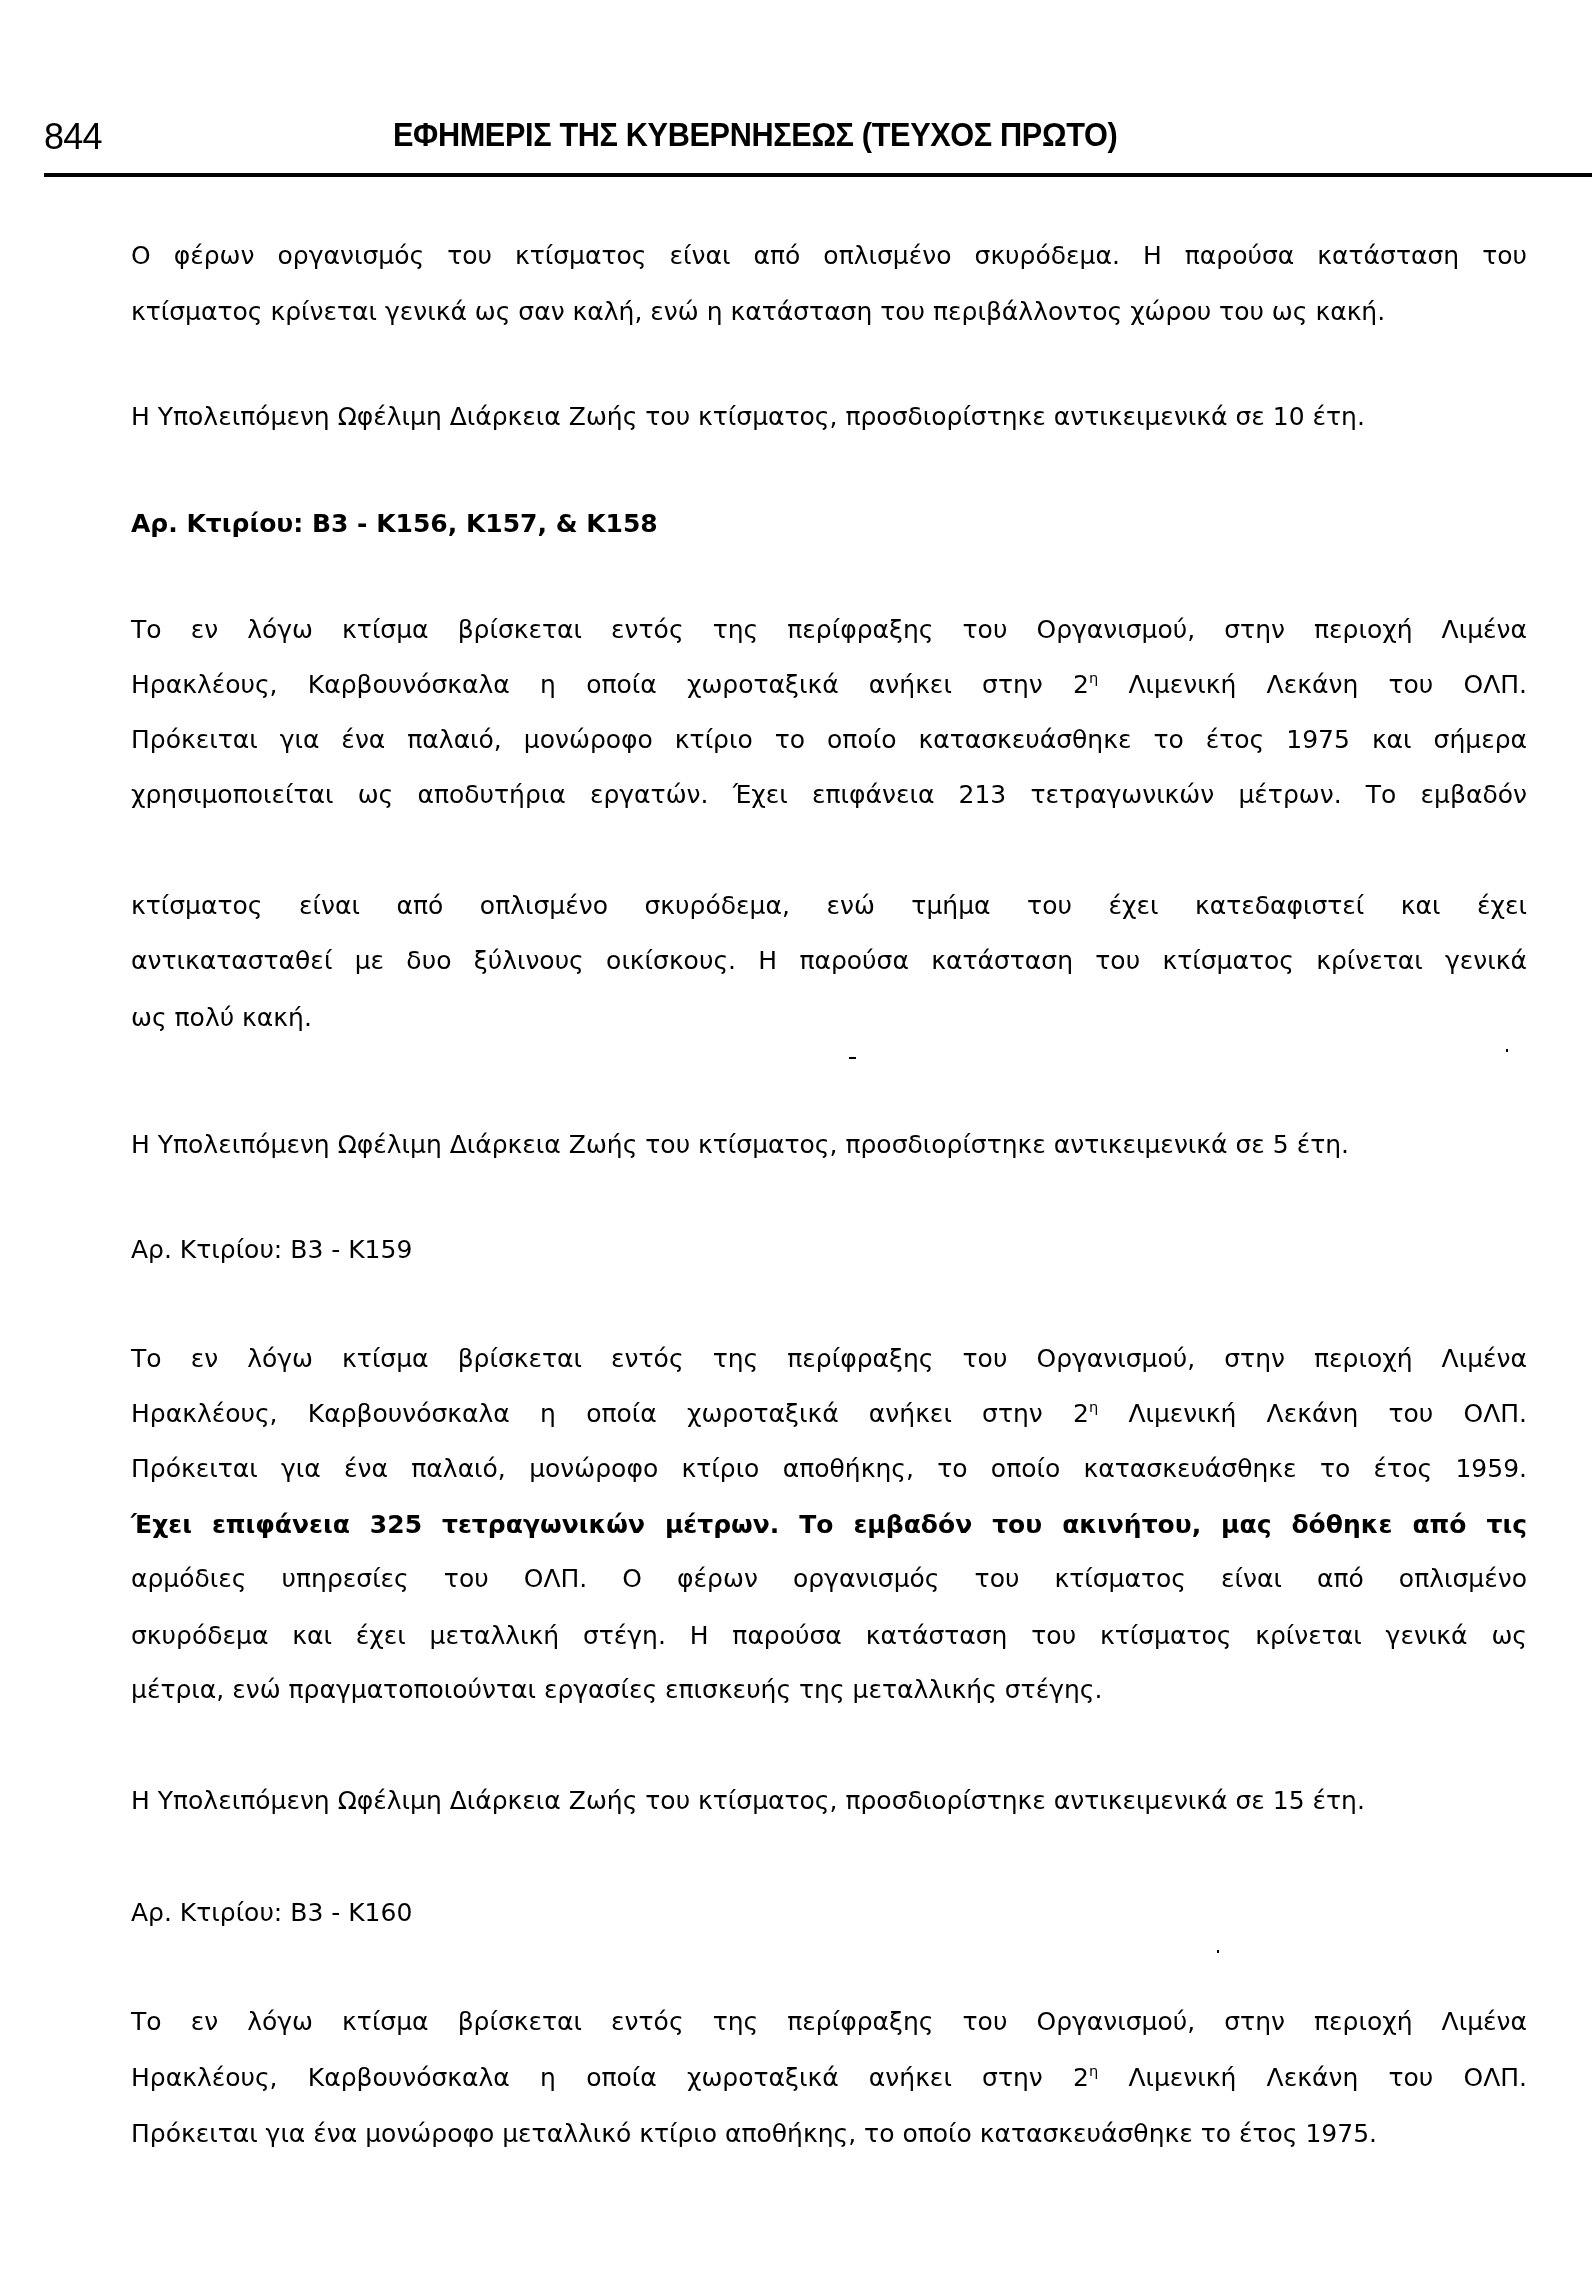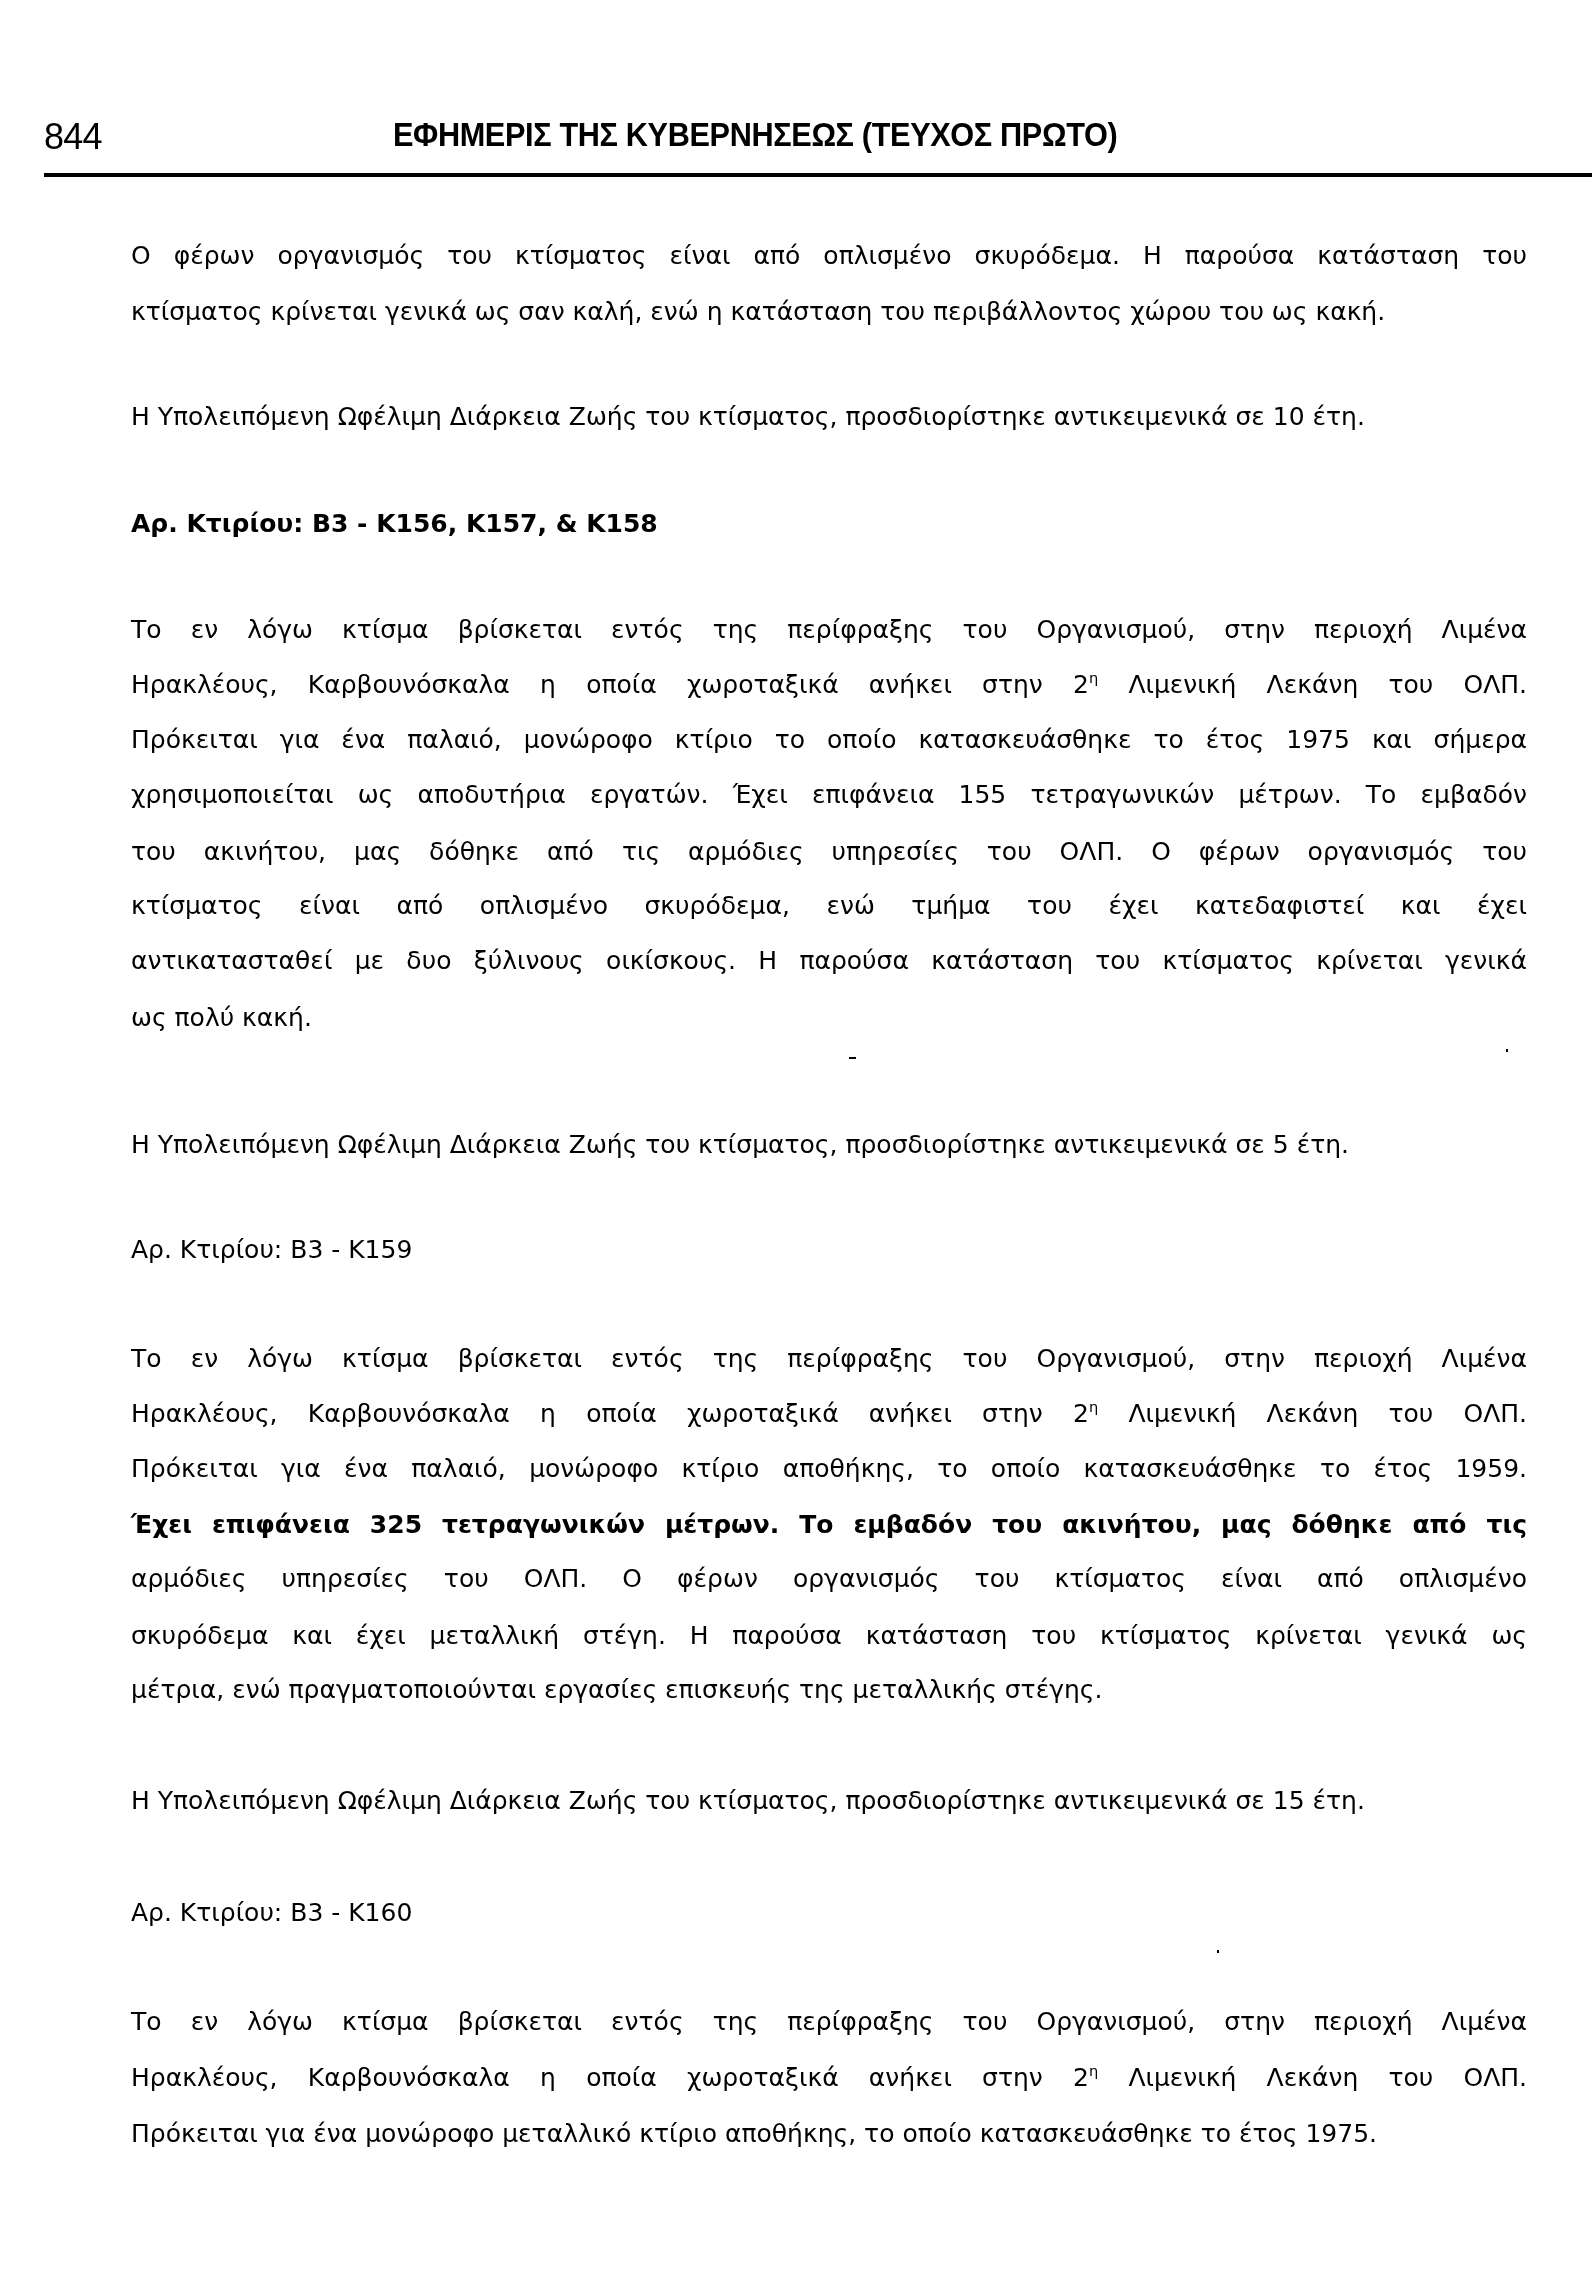--- a/index.html
+++ b/index.html
@@ -26,22 +26,21 @@
   <div class="line just" style="top:195px;">Ο φέρων οργανισμός του κτίσματος είναι από οπλισμένο σκυρόδεμα. Η παρούσα κατάσταση του</div>
   <div class="line" style="top:251px;">κτίσματος κρίνεται γενικά ως σαν καλή, ενώ η κατάσταση του περιβάλλοντος χώρου του ως κακή.</div>
 
   <div class="line" style="top:356px;">Η Υπολειπόμενη Ωφέλιμη Διάρκεια Ζωής του κτίσματος, προσδιορίστηκε αντικειμενικά σε 10 έτη.</div>
 
   <div class="line heading" style="top:463px;font-weight:bold;">Αρ. Κτιρίου: Β3 - Κ156, Κ157, &amp; Κ158</div>
 
   <div class="line just" style="top:569px;">Το εν λόγω κτίσμα βρίσκεται εντός της περίφραξης του Οργανισμού, στην περιοχή Λιμένα</div>
   <div class="line just" style="top:624px;"><span>Ηρακλέους, Καρβουνόσκαλα η οποία χωροταξικά ανήκει στην 2</span><sup>η</sup><span> Λιμενική Λεκάνη του ΟΛΠ.</span></div>
   <div class="line just" style="top:679px;">Πρόκειται για ένα παλαιό, μονώροφο κτίριο το οποίο κατασκευάσθηκε το έτος 1975 και σήμερα</div>
-  <div class="line just" style="top:734px;">χρησιμοποιείται ως αποδυτήρια εργατών. Έχει επιφάνεια 155 τετραγωνικών μέτρων. Το εμβαδόν</div>
-  <div class="line just" style="top:791px;">του ακινήτου, μας δόθηκε από τις αρμόδιες υπηρεσίες του ΟΛΠ. Ο φέρων οργανισμός του</div>
+  <div class="line just" style="top:734px;">χρησιμοποιείται ως αποδυτήρια εργατών. Έχει επιφάνεια 213 τετραγωνικών μέτρων. Το εμβαδόν</div>
   <div class="line just" style="top:845px;">κτίσματος είναι από οπλισμένο σκυρόδεμα, ενώ τμήμα του έχει κατεδαφιστεί και έχει</div>
   <div class="line just" style="top:900px;">αντικατασταθεί με δυο ξύλινους οικίσκους. Η παρούσα κατάσταση του κτίσματος κρίνεται γενικά</div>
   <div class="line" style="top:957px;">ως πολύ κακή.</div>
 
   <div class="speck" style="left:845px; top:1012px; width:6.5px; height:2.4px;"></div>
   <div class="speck" style="left:1502px; top:1004px; width:2.4px; height:3.2px;"></div>
 
   <div class="line" style="top:1084px;">Η Υπολειπόμενη Ωφέλιμη Διάρκεια Ζωής του κτίσματος, προσδιορίστηκε αντικειμενικά σε 5 έτη.</div>
 
   <div class="line heading" style="top:1189px;">Αρ. Κτιρίου: Β3 - Κ159</div>

